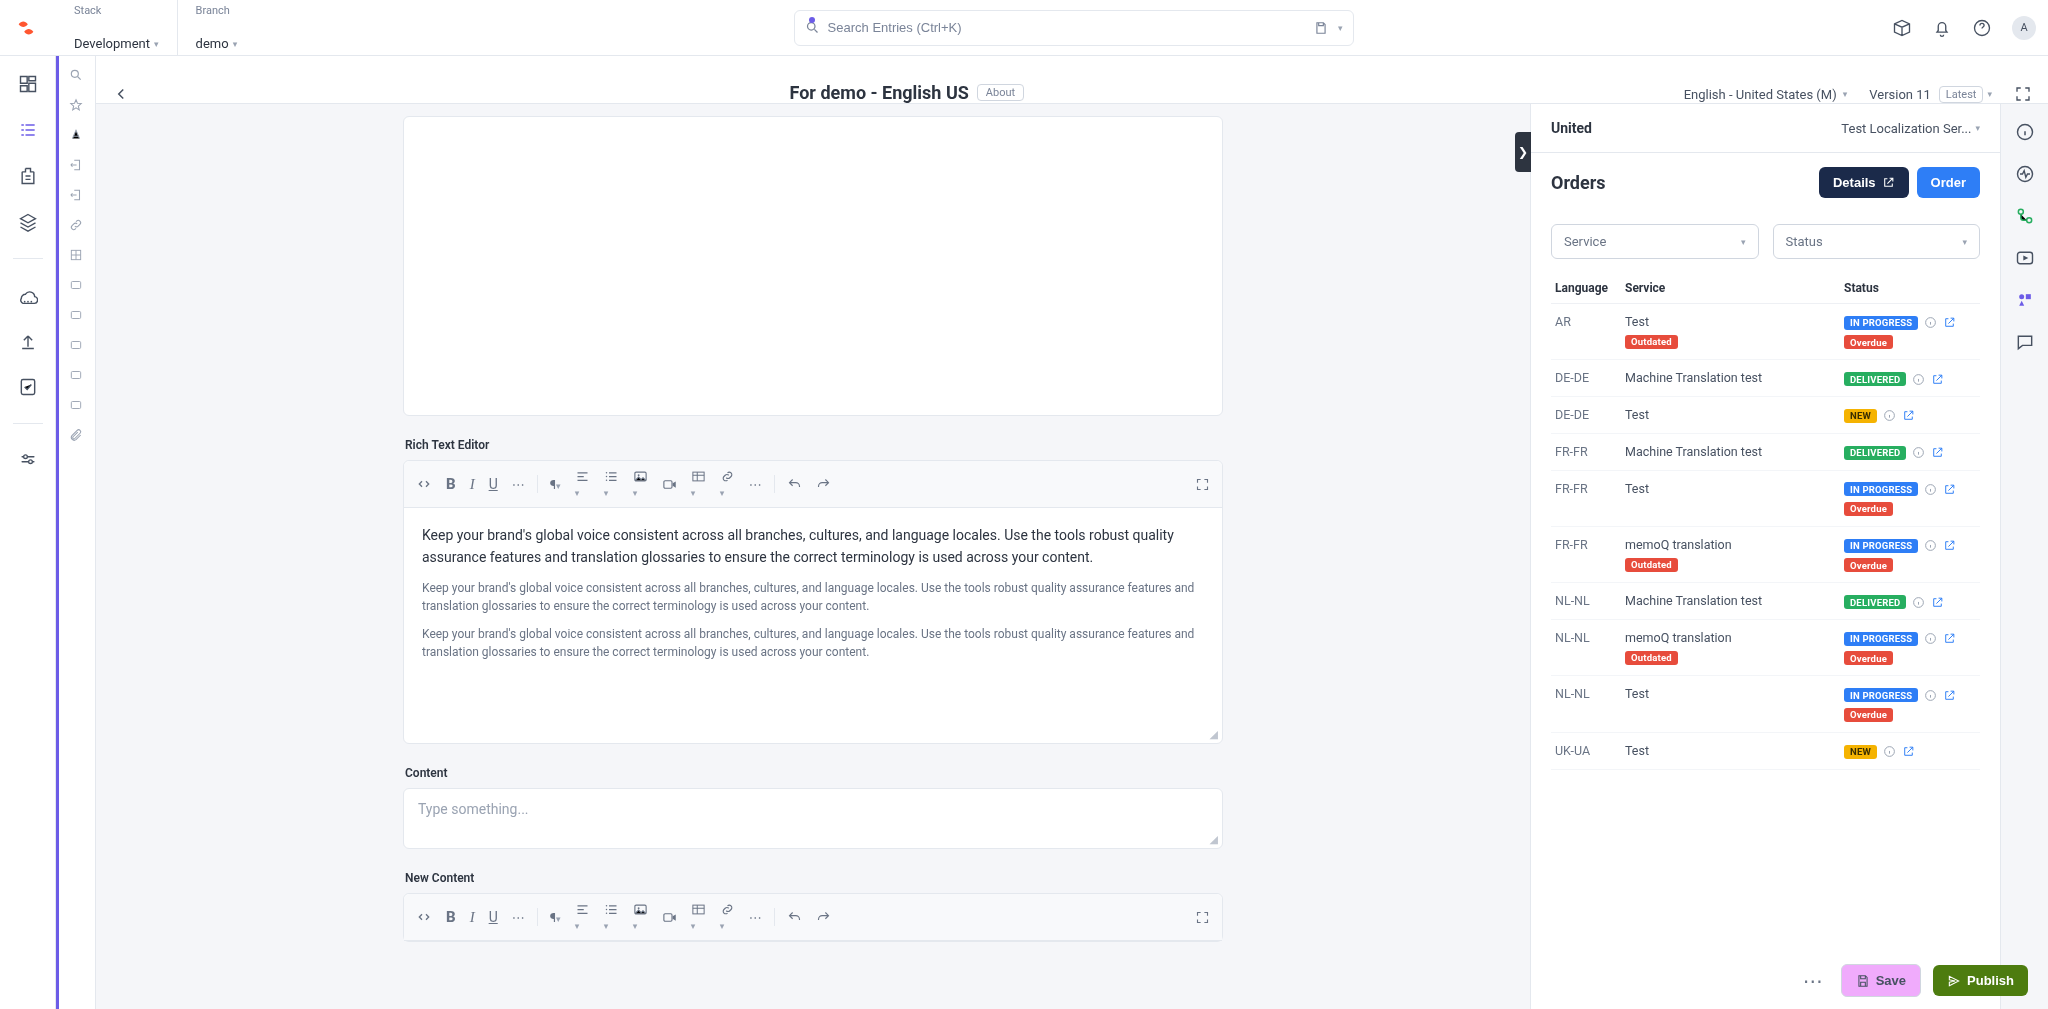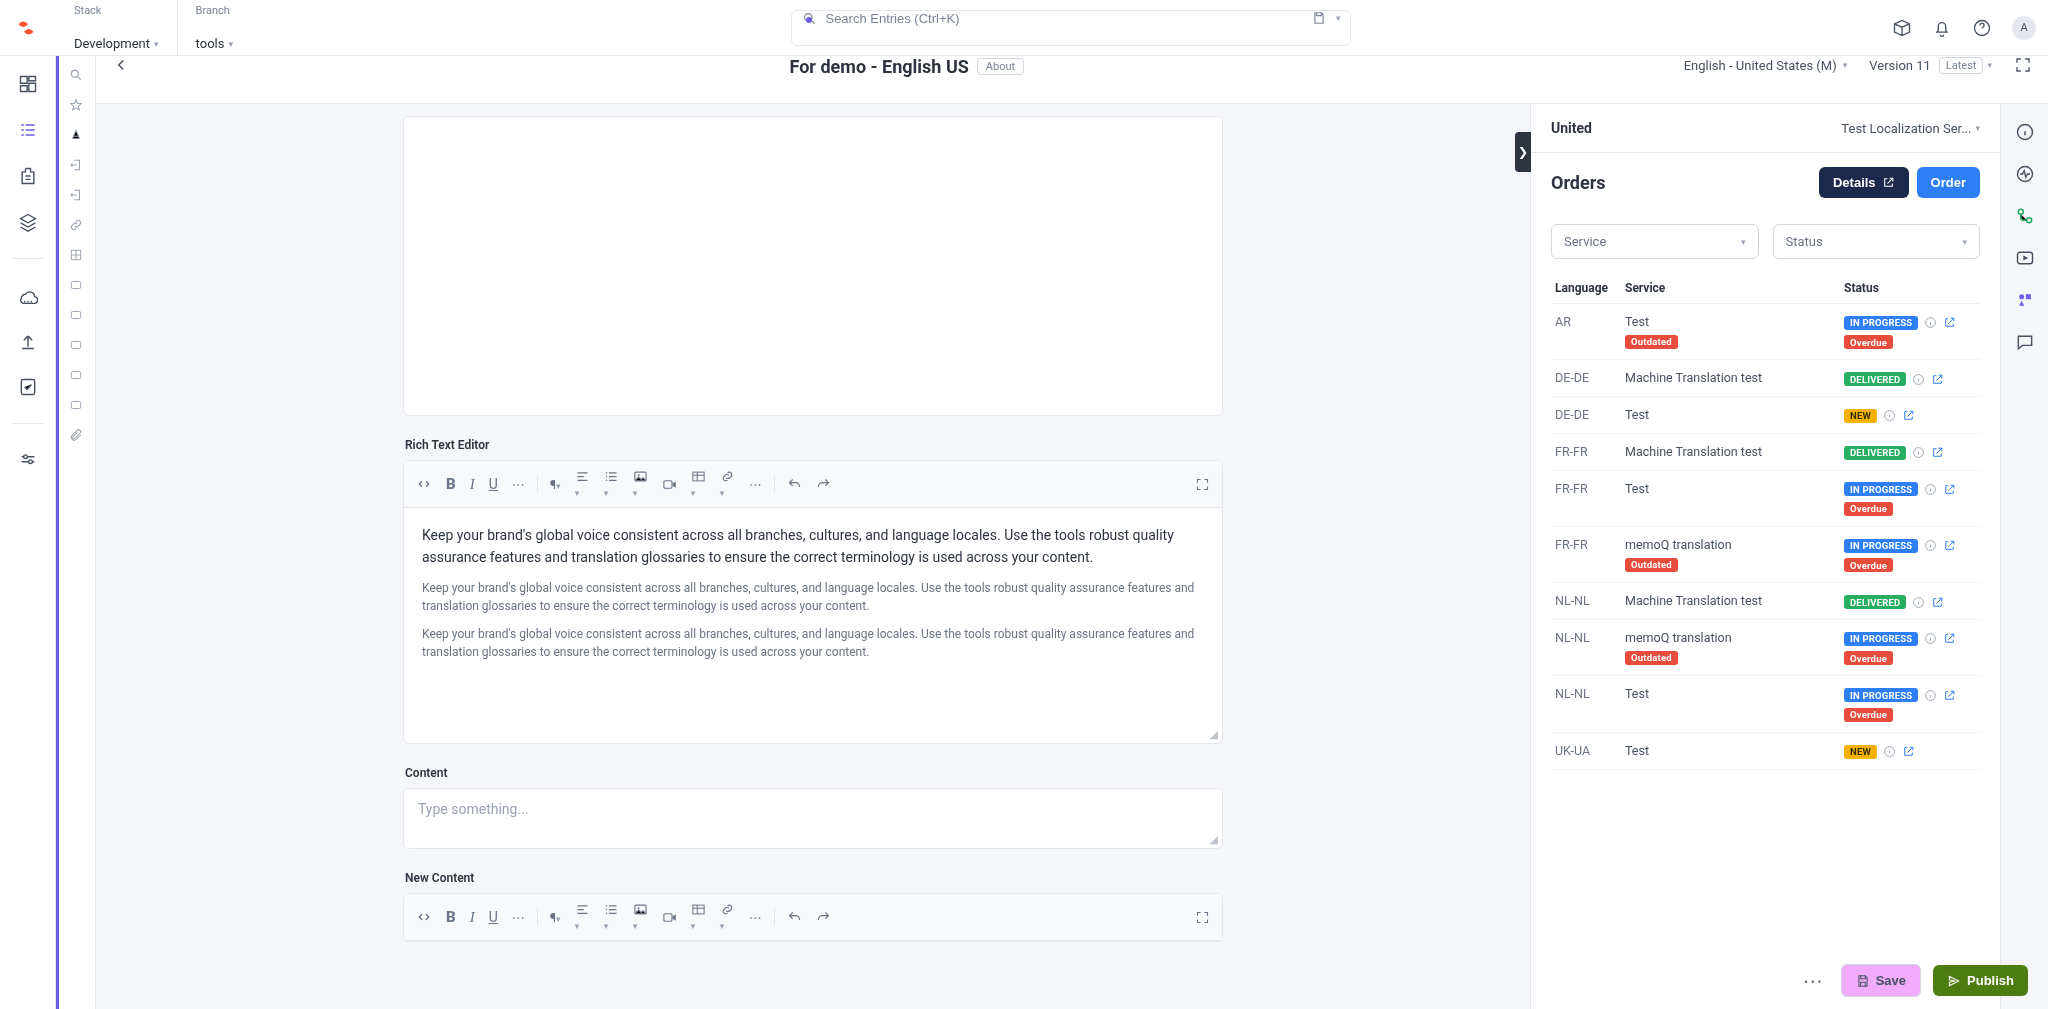--- a/index.html
+++ b/index.html
@@ -9,39 +9,39 @@
 
 .topbar { display: flex; align-items: center; height: 56px; border-bottom: 1px solid #e4e8ee; padding: 0 12px; gap: 16px; }
 .logo { width: 28px; height: 28px; display:flex; align-items:center; justify-content:center; }
 .stack-branch { display:flex; gap: 0; }
 .sb-block { padding: 4px 18px; border-right: 1px solid #e4e8ee; }
 .sb-block:last-child { border-right:none; }
 .sb-label { font-size: 11px; color: #7a8498; }
 .sb-value { font-size: 13px; color: #2d3440; display:flex; align-items:center; gap:4px;margin-top:19px; }
 .caret { font-size: 9px; color: #9aa3b2; }
 .search-wrap { flex:1; display:flex; justify-content:center; }
-.search-box { display:flex; align-items:flex-start; width: 560px; border:1px solid #e4e8ee; border-radius:6px; height:36px; padding:0 10px; gap:8px; }
+.search-box { display:flex; align-items:center; width: 560px; border:1px solid #e4e8ee; border-radius:6px; height:36px; padding:0 10px; gap:8px; }
 .search-box input { border:none; outline:none; flex:1; font-size:13px; color:#2d3440; background:transparent; }
 .search-box input::placeholder { color:#7a8498; }
 .search-actions { display:flex; align-items:center; gap:10px; color:#7a8498; }
 .top-icons { display:flex; align-items:center; gap:20px; color:#475161; }
 .avatar { width:24px; height:24px; border-radius:50%; background:#e4e8ee; display:flex; align-items:center; justify-content:center; font-size:11px; color:#475161; }
 
 
 .main { flex:1; display:flex; min-height:0; }
 .nav-rail { width:56px; border-right:1px solid #e4e8ee; display:flex; flex-direction:column; align-items:center; padding:12px 0; gap:14px; color:#475161; }
 .nav-rail .sep { width:30px; border-top:1px solid #e4e8ee; margin:6px 0; }
 .nav-rail .nav-item { width:32px; height:32px; display:flex; align-items:center; justify-content:center; border-radius:6px; }
 .nav-rail .nav-item.active { color:#6c5ce7; }
 
 .doc-rail { width:40px; border-right:1px solid #e4e8ee; display:flex; flex-direction:column; align-items:center; padding:12px 0; gap:16px; color:#9aa3b2; background:#fff; position:relative; }
 .doc-rail .active-bar { position:absolute; left:0; top:0; bottom:0; width:3px; background:#6c5ce7; }
 
 .content-col { flex:1; display:flex; flex-direction:column; min-width:0; background:#f5f6f9; }
-.content-header { height:48px; background:#fff; border-bottom:1px solid #e4e8ee; display:flex; align-items:flex-start; padding:0 16px; gap:14px; }
+.content-header { height:48px; background:#fff; border-bottom:1px solid #e4e8ee; display:flex; align-items:flex-end; padding:0 16px; gap:14px; }
 .back-btn { color:#475161; }
 .title-wrap { flex:1; display:flex; justify-content:center; align-items:center; gap:8px; }
 .page-title { font-size:18px; font-weight:700; color:#2d3440; }
 .about-chip { border:1px solid #d0d6df; border-radius:4px; padding:1px 8px; font-size:11px; color:#7a8498; }
 .header-right { display:flex; align-items:center; gap:22px; color:#475161; font-size:13px; }
 .version-chip { border:1px solid #d0d6df; border-radius:4px; padding:1px 6px; font-size:11px; color:#7a8498; margin-left:4px;}
 .expand-ic { color:#475161; }
 
 .scroll-body { flex:1; display:flex; min-height:0; }
 .editor-area { flex:1; overflow-y:auto; padding: 0; display:flex; justify-content:center; }
@@ -117,21 +117,21 @@
       <div class="sb-block">
         <div class="sb-label">Stack</div>
         <div class="sb-value">
             <span>Development</span>
             <span class="caret">▾</span>
           </div>
       </div>
       <div class="sb-block">
         <div class="sb-label">Branch</div>
         <div class="sb-value">
-            <span>tools</span>
+            <span>demo</span>
             <span class="caret">▾</span>
           </div>
       </div>
     </div>
     <div class="search-wrap">
       <div class="search-box search-rel">
         <div class="dot-indicator"></div>
         <svg width="15" height="15" viewBox="0 0 24 24">
             <circle cx="10" cy="10" r="6" fill="none" stroke="#7a8498" stroke-width="2"></circle>
             <line x1="15" y1="15" x2="20" y2="20" stroke="#7a8498" stroke-width="2"></line>

